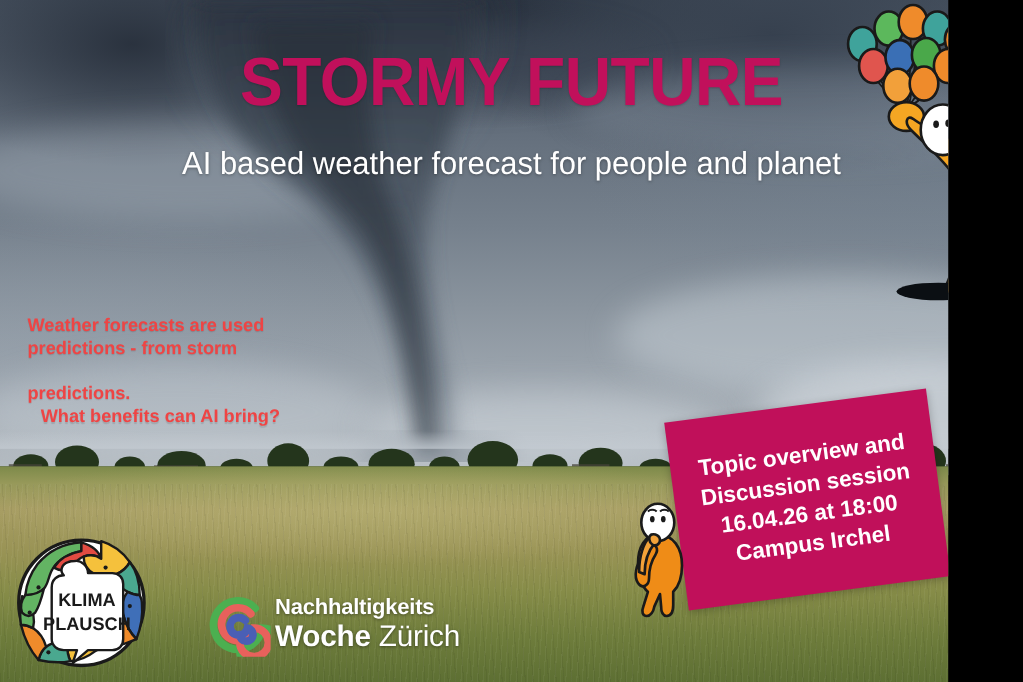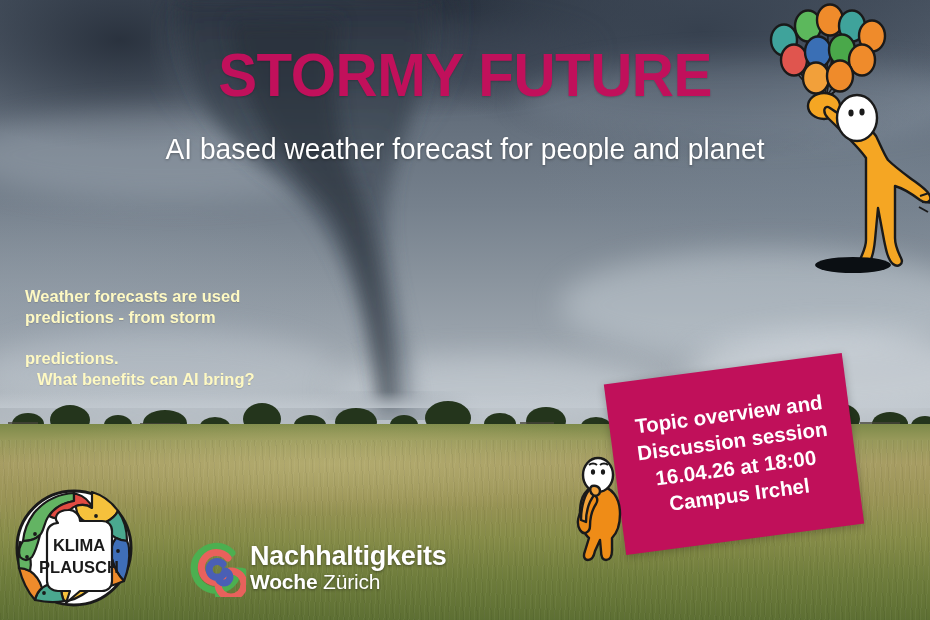--- a/index.html
+++ b/index.html
@@ -4,21 +4,21 @@
 <style>
   * { margin:0; padding:0; box-sizing:border-box; }
   html, body {
     width:930px; height:620px;
     overflow:hidden;
     background:#000;
     font-family:"Liberation Sans", sans-serif;
   }
   #poster {
     position:relative;
-    width:930px; height:620px;
+    width:862px; height:620px;
     overflow:hidden;
   }
 
   
   .bg-sky {
     position:absolute; left:0; top:0; width:930px; height:432px;
     background:
       radial-gradient(ellipse 300px 160px at 120px 40px, rgba(40,48,60,.95), rgba(40,48,60,0) 70%),
       radial-gradient(ellipse 420px 190px at 700px 30px, rgba(52,62,76,.9), rgba(52,62,76,0) 70%),
       radial-gradient(ellipse 360px 150px at 430px 10px, rgba(30,38,50,.9), rgba(30,38,50,0) 72%),
@@ -109,21 +109,21 @@
     transform:scaleX(0.97);
     text-shadow:0 1px 3px rgba(0,0,0,.35);
     white-space:nowrap;
   }
   .body-copy {
     position:absolute; left:25px; top:286px;
     width:300px;
     font-size:16.5px;
     font-weight:bold;
     line-height:1.26;
-    color:#fef9c3;
+    color:#ef4444;
     text-shadow:0 1px 1px rgba(0,0,0,.12);
   }
   .body-copy .q { display:block;margin-left:12px; }
 
   
   .banner {
     position:absolute; left:614px; top:368px;
     width:240px; height:172px;
     background:#c0105a;
     transform:rotate(-7.5deg);
@@ -148,22 +148,22 @@
   
   .logo-klima { position:absolute; left:14px; top:489px; width:120px; height:118px; }
   .logo-nhw   { position:absolute; left:188px; top:541px; width:58px; height:56px; }
   .nhw-text {
     position:absolute; left:250px; top:542px;
     color:#ffffff;
     line-height:1.08;
     text-shadow:0 1px 3px rgba(0,0,0,.45);
     white-space:nowrap;
   }
-  .nhw-l1 { font-size:27px; font-weight:bold; letter-spacing:-0.2px; }
-  .nhw-l2 { font-size:21px; font-weight:bold; letter-spacing:-0.2px; }
+  .nhw-l1 { font-size:20px; font-weight:bold; letter-spacing:-0.2px; }
+  .nhw-l2 { font-size:27px; font-weight:bold; letter-spacing:-0.2px; }
   .nhw-l2 .city { font-weight:300; }
 </style>
 </head>
 <body>
 
 <div id="poster">
 
   <div class="bg-sky"></div>
   <div class="cloud c1"></div>
   <div class="cloud c5"></div>

